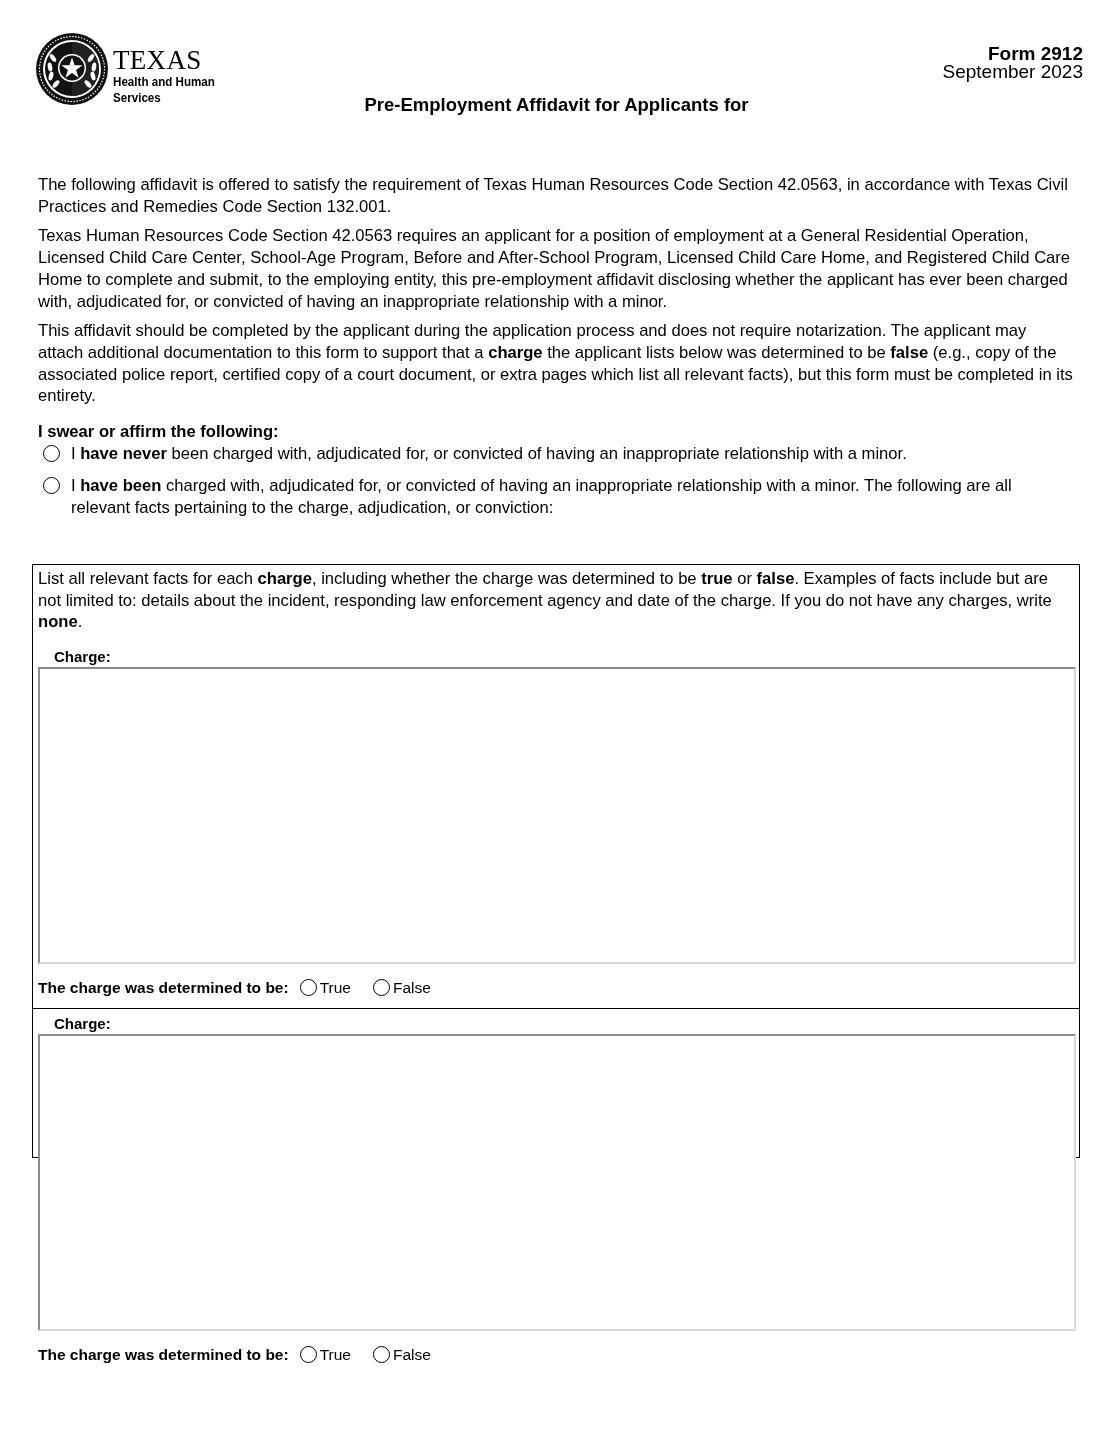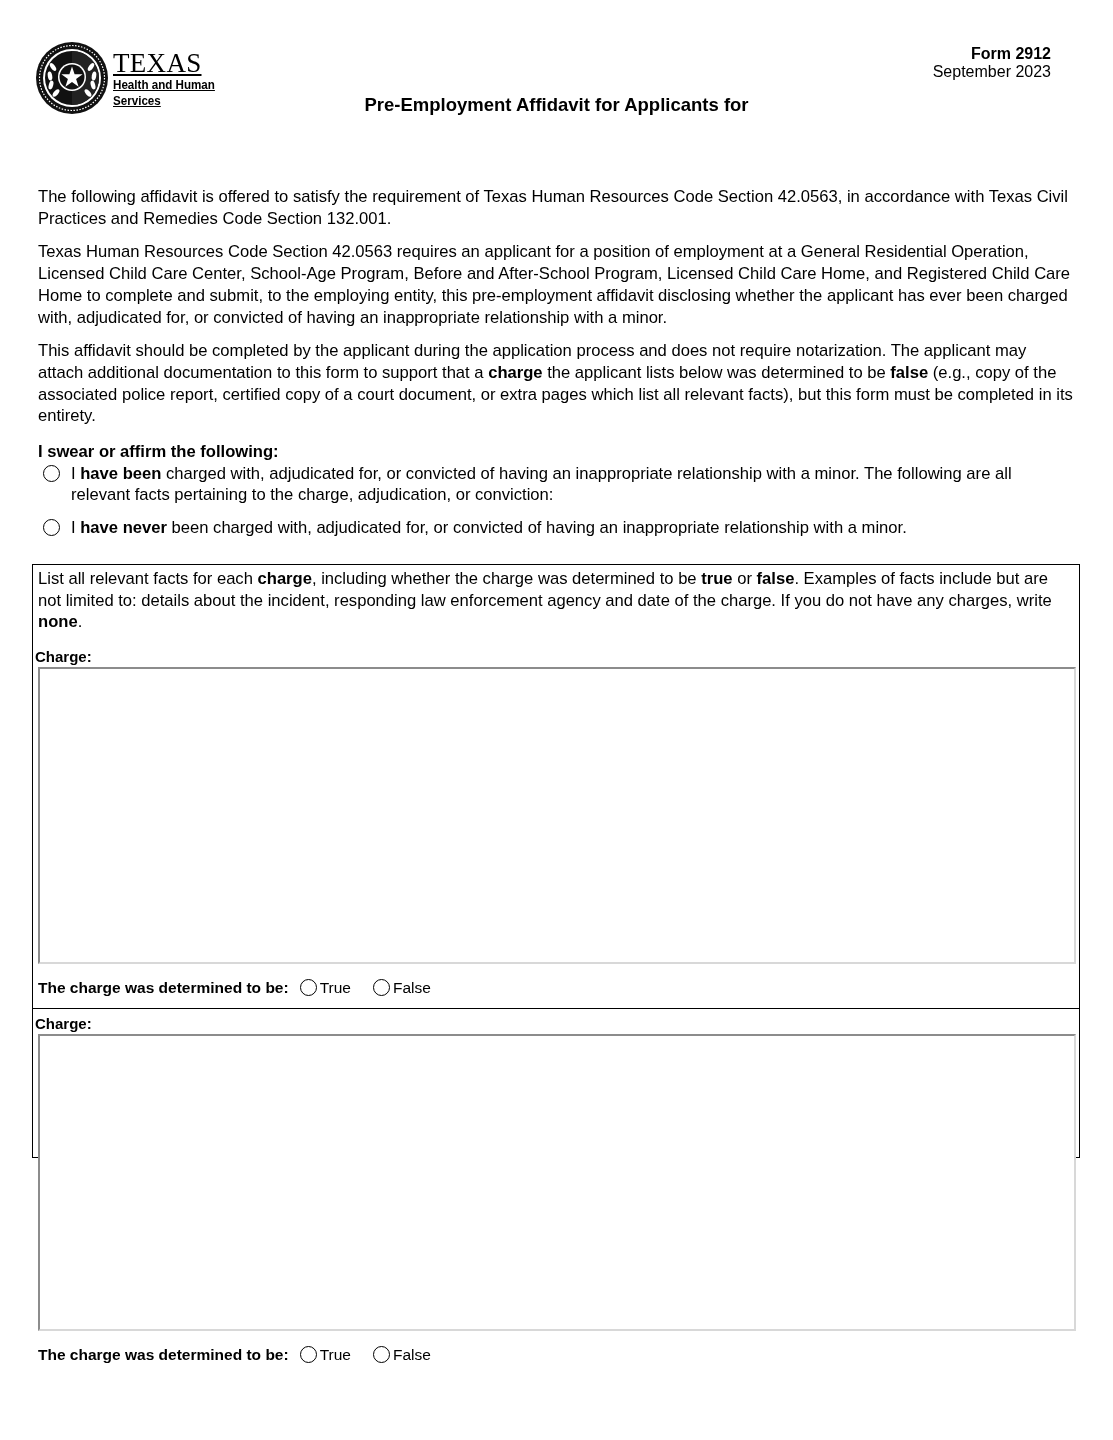--- a/index.html
+++ b/index.html
@@ -5,63 +5,63 @@
   * { box-sizing: border-box; margin: 0; padding: 0; }
   html, body { width: 1113px; height: 1440px; background: #ffffff; }
   body {
     position: relative;
     font-family: "Liberation Sans", sans-serif;
     color: #000;
     font-size: 16.6px;
     line-height: 21.7px;
   }
   .logo {
-    position: absolute; left: 35px; top: 41px;
-    display: flex; align-items: flex-start; text-decoration: underline;
+    position: absolute; left: 35px; top: 32px;
+    display: flex; align-items: flex-end;
   }
   .seal { width: 74px; height: 74px; }
   .logo-text { margin-left: 4px; margin-top: 9px; }
   .logo-texas {
     font-family: "Liberation Serif", serif;
     font-size: 27px; line-height: 27px; letter-spacing: 0.3px;
   }
   .logo-sub {
     font-family: "Liberation Sans", sans-serif;
     font-size: 13.5px; line-height: 16px; font-weight: bold;
     transform: scaleX(0.86); transform-origin: left;
   }
   .form-meta {
-    position: absolute; right: 62px; top: 45px; text-align: right;
-    font-size: 16px; line-height: 18px;
+    position: absolute; right: 30px; top: 45px; text-align: right;
+    font-size: 19px; line-height: 18px;
   }
   .form-number { font-weight: bold; }
   .title {
     position: absolute; left: 0; width: 1113px; top: 93px; text-align: center;
     font-size: 18.5px; line-height: 24px; font-weight: bold;
   }
   .content { position: absolute; left: 38px; top: 174px; width: 1035px; }
-  .para { margin-bottom: 8px; margin-top: 12px; }
+  .para { margin-bottom: 8px; }
   .para b { font-weight: bold; }
   .swear { font-weight: bold; margin-top: 14px; }
   .option { display: flex; align-items: flex-start; margin-bottom: 11px; }
   .radio {
     flex: 0 0 auto;
     width: 17px; height: 17px; border: 1.3px solid #000; border-radius: 50%;
     display: inline-block; background: #fff; cursor: pointer;
   }
   .option .radio { margin-left: 5px; margin-right: 11px; margin-top: 2px; }
   .option-text { flex: 1; }
 
   .box {
     position: absolute; left: 32px; top: 564px; width: 1048px; height: 594px;
     border: 1.5px solid #000;
   }
   .box-intro { position: absolute; left: 5px; top: 3px; width: 1030px; }
   .charge-label {
-    position: absolute; left: 2px; font-weight: bold; font-size: 15px;
+    position: absolute; left: 21px; font-weight: bold; font-size: 15px;
   }
   .charge-area {
     position: absolute; left: 5px; width: 1038px; height: 297px;
     border: 2px solid #8c8c8c;
     border-right-color: #d8d8d8; border-bottom-color: #d8d8d8;
     background: #fff;
     resize: none; outline: none;
     font-family: "Liberation Sans", sans-serif; font-size: 15px;
     padding: 4px;
   }
@@ -119,25 +119,25 @@
 
 <div class="content">
   <p class="para">The following affidavit is offered to satisfy the requirement of Texas Human Resources Code Section 42.0563, in accordance with Texas Civil Practices and Remedies Code Section 132.001.</p>
   <p class="para">Texas Human Resources Code Section 42.0563 requires an applicant for a position of employment at a General Residential Operation, Licensed Child Care Center, School-Age Program, Before and After-School Program, Licensed Child Care Home, and Registered Child Care Home to complete and submit, to the employing entity, this pre-employment affidavit disclosing whether the applicant has ever been charged with, adjudicated for, or convicted of having an inappropriate relationship with a minor.</p>
   <p class="para"><span>This affidavit should be completed by the applicant during the application process and does not require notarization. The applicant may attach additional documentation to this form to support that a </span><b>charge</b><span> the applicant lists below was determined to be </span><b>false</b><span> (e.g., copy of the associated police report, certified copy of a court document, or extra pages which list all relevant facts), but this form must be completed in its entirety.</span></p>
 
   <div class="swear">I swear or affirm the following:</div>
 
   <div class="option">
     <span class="radio"></span>
-    <span class="option-text"><span>I </span><b>have been</b><span> charged with, adjudicated for, or convicted of having an inappropriate relationship with a minor. The following are all relevant facts pertaining to the charge, adjudication, or conviction:</span></span>
+    <span class="option-text"><span>I </span><b>have never</b><span> been charged with, adjudicated for, or convicted of having an inappropriate relationship with a minor.</span></span>
   </div>
   <div class="option">
     <span class="radio"></span>
-    <span class="option-text"><span>I </span><b>have never</b><span> been charged with, adjudicated for, or convicted of having an inappropriate relationship with a minor.</span></span>
+    <span class="option-text"><span>I </span><b>have been</b><span> charged with, adjudicated for, or convicted of having an inappropriate relationship with a minor. The following are all relevant facts pertaining to the charge, adjudication, or conviction:</span></span>
   </div>
 </div>
 
 <div class="box">
   <div class="box-intro"><span>List all relevant facts for each </span><b>charge</b><span>, including whether the charge was determined to be </span><b>true</b><span> or </span><b>false</b><span>. Examples of facts include but are not limited to: details about the incident, responding law enforcement agency and date of the charge. If you do not have any charges, write </span><b>none</b><span>.</span></div>
 
   <div class="charge-label" style="top:81px;">Charge:</div>
   <textarea class="charge-area" style="top: 102px;"></textarea>
   <div class="determined" style="top:412px;">
     <span class="determined-label">The charge was determined to be:</span>

